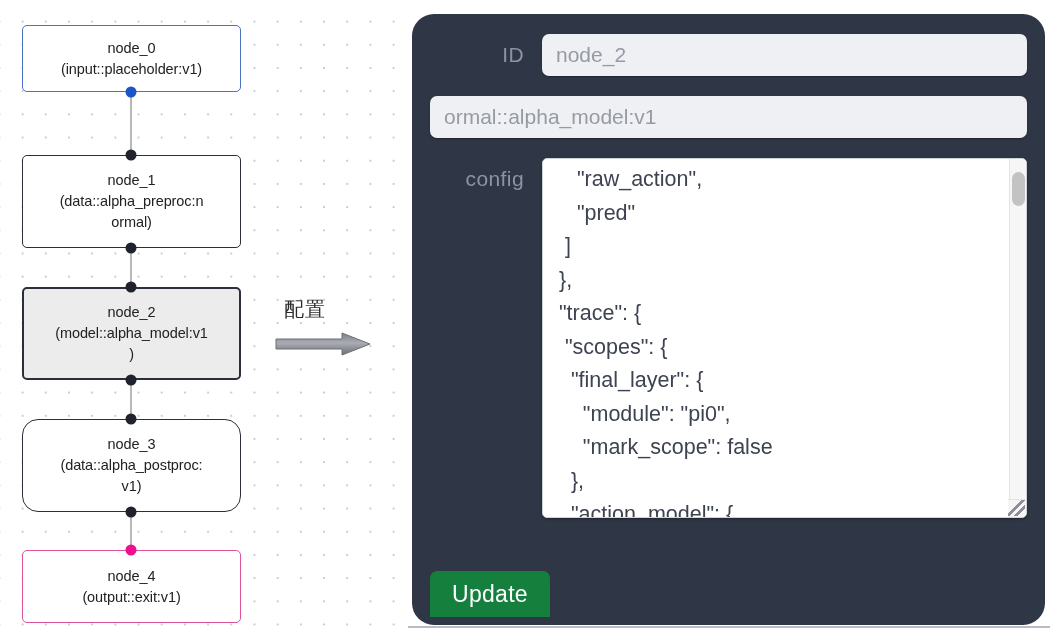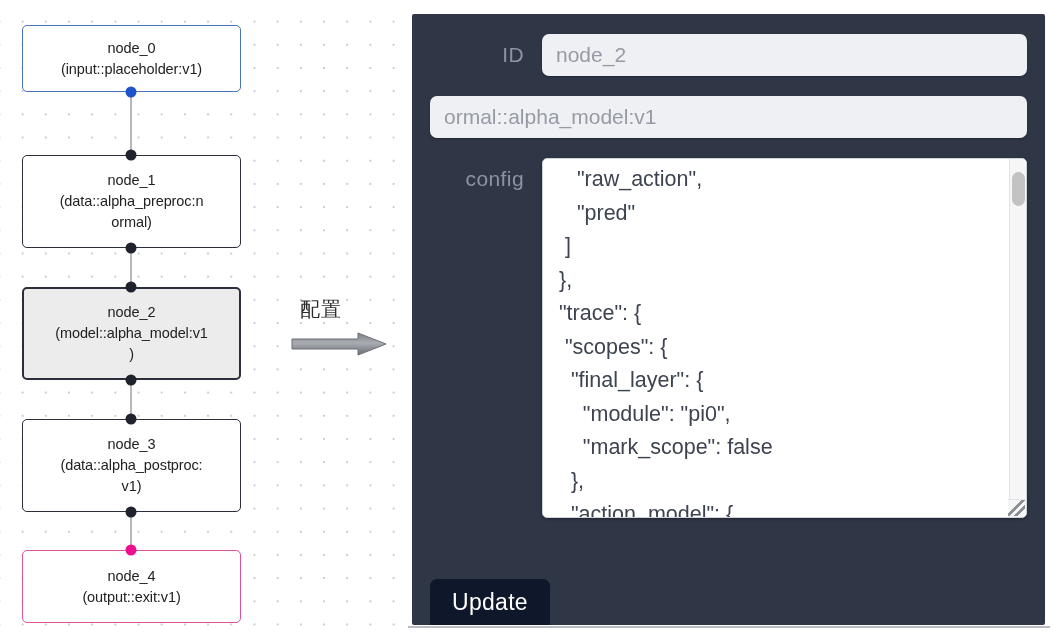--- a/index.html
+++ b/index.html
@@ -78,21 +78,21 @@
     transform: translate(-50%, -50%);
     z-index: 5;
   }
   .handle.dark  { background: #20232e; }
   .handle.blue  { background: #1d54c9; }
   .handle.pink  { background: #ee0f8f; }
 
   
   #transition {
     position: absolute;
-    left: 290px;
+    left: 274px;
     top: 296px;
     width: 110px;
     height: 70px;
   }
   #transition-caption {
     position: absolute;
     left: 10px;
     top: 0;
     font-size: 20px;
     color: #2b2b2b;
@@ -108,21 +108,21 @@
   }
 
   
   #config-panel {
     position: absolute;
     left: 412px;
     top: 14px;
     width: 633px;
     height: 611px;
     background: #2f3646;
-    border-radius: 2px;
+    border-radius: 22px;
     box-sizing: border-box;
     padding: 20px 18px 0 18px;
     overflow: hidden;
   }
   .field-row {
     display: flex;
     align-items: flex-start;
     margin-bottom: 20px;
   }
   .field-label {
@@ -212,24 +212,24 @@
       linear-gradient(135deg, transparent 0 66%, #8c8f96 66% 76%, transparent 76%);
     background-color: #f6f6f7;
     border-top: 1px solid #e3e4e7;
     box-sizing: border-box;
     cursor: nwse-resize;
   }
 
   #update-button {
     position: absolute;
     left: 18px;
-    bottom: 0;
+    bottom: 8px;
     height: 46px;
     padding: 0 22px;
-    background: #0f172a;
+    background: #15803d;
     color: #ffffff;
     border: none;
     border-radius: 7px 7px 0 0;
     font-size: 23px;
     font-family: "Liberation Sans", sans-serif;
     letter-spacing: 0.3px;
     line-height: 46px;
     cursor: pointer;
     text-align: right;
   }
@@ -261,21 +261,21 @@
     <div class="node plain" style="top:155px;height:93px;">
       <span class="node-label">node_1
 (data::alpha_preproc:n
 ormal)</span>
     </div>
     <div class="node selected" style="top:287px;height:93px;">
       <span class="node-label">node_2
 (model::alpha_model:v1
 )</span>
     </div>
-    <div class="node plain" style="top:419px;height:93px;">
+    <div class="node plain" style="top:419px;height:93px;border-radius:16px;">
       <span class="node-label">node_3
 (data::alpha_postproc:
 v1)</span>
     </div>
     <div class="node output" style="top:550px;height:73px;">
       <span class="node-label">node_4
 (output::exit:v1)</span>
     </div>
 
     <div class="handle blue" style="top:92px;"></div>

